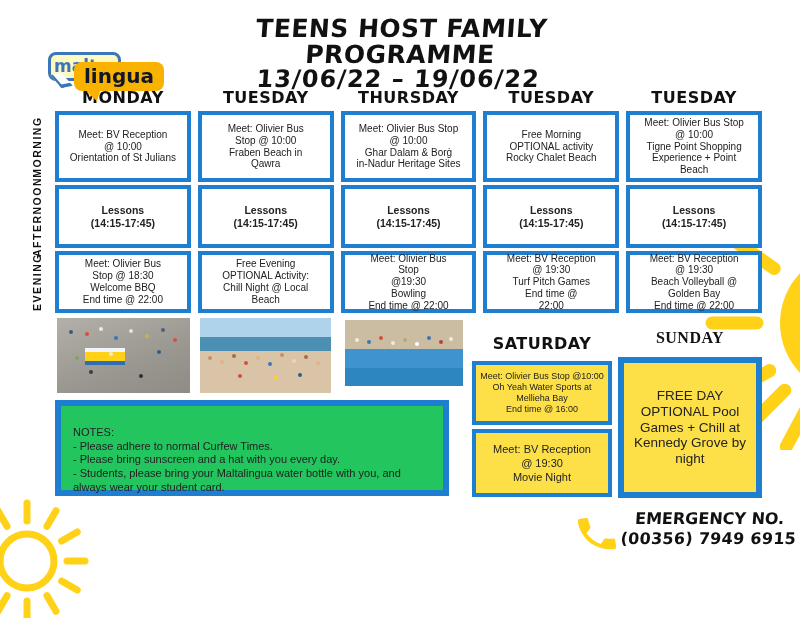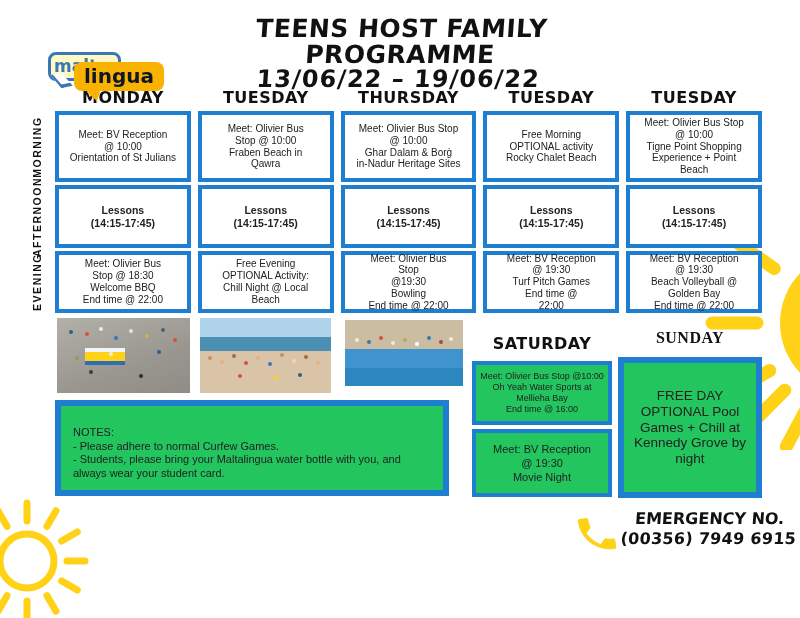--- a/index.html
+++ b/index.html
@@ -62,21 +62,21 @@
   .ph2 .dots{left:8px;top:38px;background:#c98e5f;box-shadow:
       12px 4px 0 #e3b286,24px -2px 0 #a86b3e,36px 5px 0 #d94f3d,48px 0 0 #e3b286,
       60px 6px 0 #3b77b8,72px -3px 0 #c98e5f,84px 3px 0 #f2d5ae,96px -1px 0 #a86b3e,
       108px 5px 0 #e3b286,30px 18px 0 #d94f3d,66px 20px 0 #ffd117,90px 17px 0 #2d5f8a;}
   .ph3 .dots{left:10px;top:18px;background:#f2ead9;box-shadow:
       12px 2px 0 #3b77b8,24px -2px 0 #d94f3d,36px 3px 0 #f2ead9,48px 0 0 #caa06a,
       60px 4px 0 #ffffff,72px -2px 0 #3b77b8,84px 2px 0 #b4443a,94px -1px 0 #f2ead9;}
 
   
   .wk-head{position:absolute;text-align:center;font-size:16px;letter-spacing:.5px;}
-  .box{position:absolute;box-sizing:border-box;background:#22c55e;border:4px solid #1e7fd0;
+  .box{position:absolute;box-sizing:border-box;background:#fde047;border:4px solid #1e7fd0;
        display:flex;align-items:center;justify-content:center;text-align:center;
        white-space:pre-line;color:#222;}
   .sat1{left:472px;top:361px;width:140px;height:64px;font-size:9px;line-height:1.25;}
   .sat2{left:472px;top:429px;width:140px;height:68px;font-size:11px;line-height:1.3;}
   .sun-cell{left:618px;top:357px;width:144px;height:141px;border-width:6px;
        font-size:13.5px;line-height:1.18;text-align:center;}
 
   
   .notes{position:absolute;left:55px;top:400px;width:394px;height:96px;box-sizing:border-box;
        border:6px solid #1e7fd0;background:#22c55e;padding:20px 10px 4px 12px;
@@ -226,21 +226,22 @@
 @ 19:30
 Movie Night</div>
   <div class="box sun-cell">FREE DAY
 OPTIONAL Pool
 Games + Chill at
 Kennedy Grove by
 night</div>
 
   <div class="notes">
     <div>NOTES:</div>
-    <div>- Please adhere to normal Curfew Games.</div>
+    <div>- Please adhere to normal Curfew Times.</div>
+    <div>- Please bring sunscreen and a hat with you every day.</div>
     <div>- Students, please bring your Maltalingua water bottle with you, and always wear your student card.</div>
   </div>
 
   <svg class="abs" style="left:574px;top:511px;transform:rotate(-8deg);" width="46" height="46" viewBox="0 0 24 24">
     <path fill="#ffd117" d="M6.62 10.79c1.44 2.83 3.76 5.14 6.59 6.59l2.2-2.21c.27-.27.67-.36 1.02-.24 1.12.37 2.33.57 3.57.57.55 0 1 .45 1 1V20c0 .55-.45 1-1 1-9.39 0-17-7.61-17-17 0-.55.45-1 1-1h3.5c.55 0 1 .45 1 1 0 1.25.2 2.45.57 3.57.11.35.03.74-.25 1.02l-2.2 2.2z"></path>
   </svg>
   <div class="emg-text hand">
     <div class="l1">EMERGENCY NO.</div>
     <div class="l2">(00356) 7949 6915</div>
   </div>

